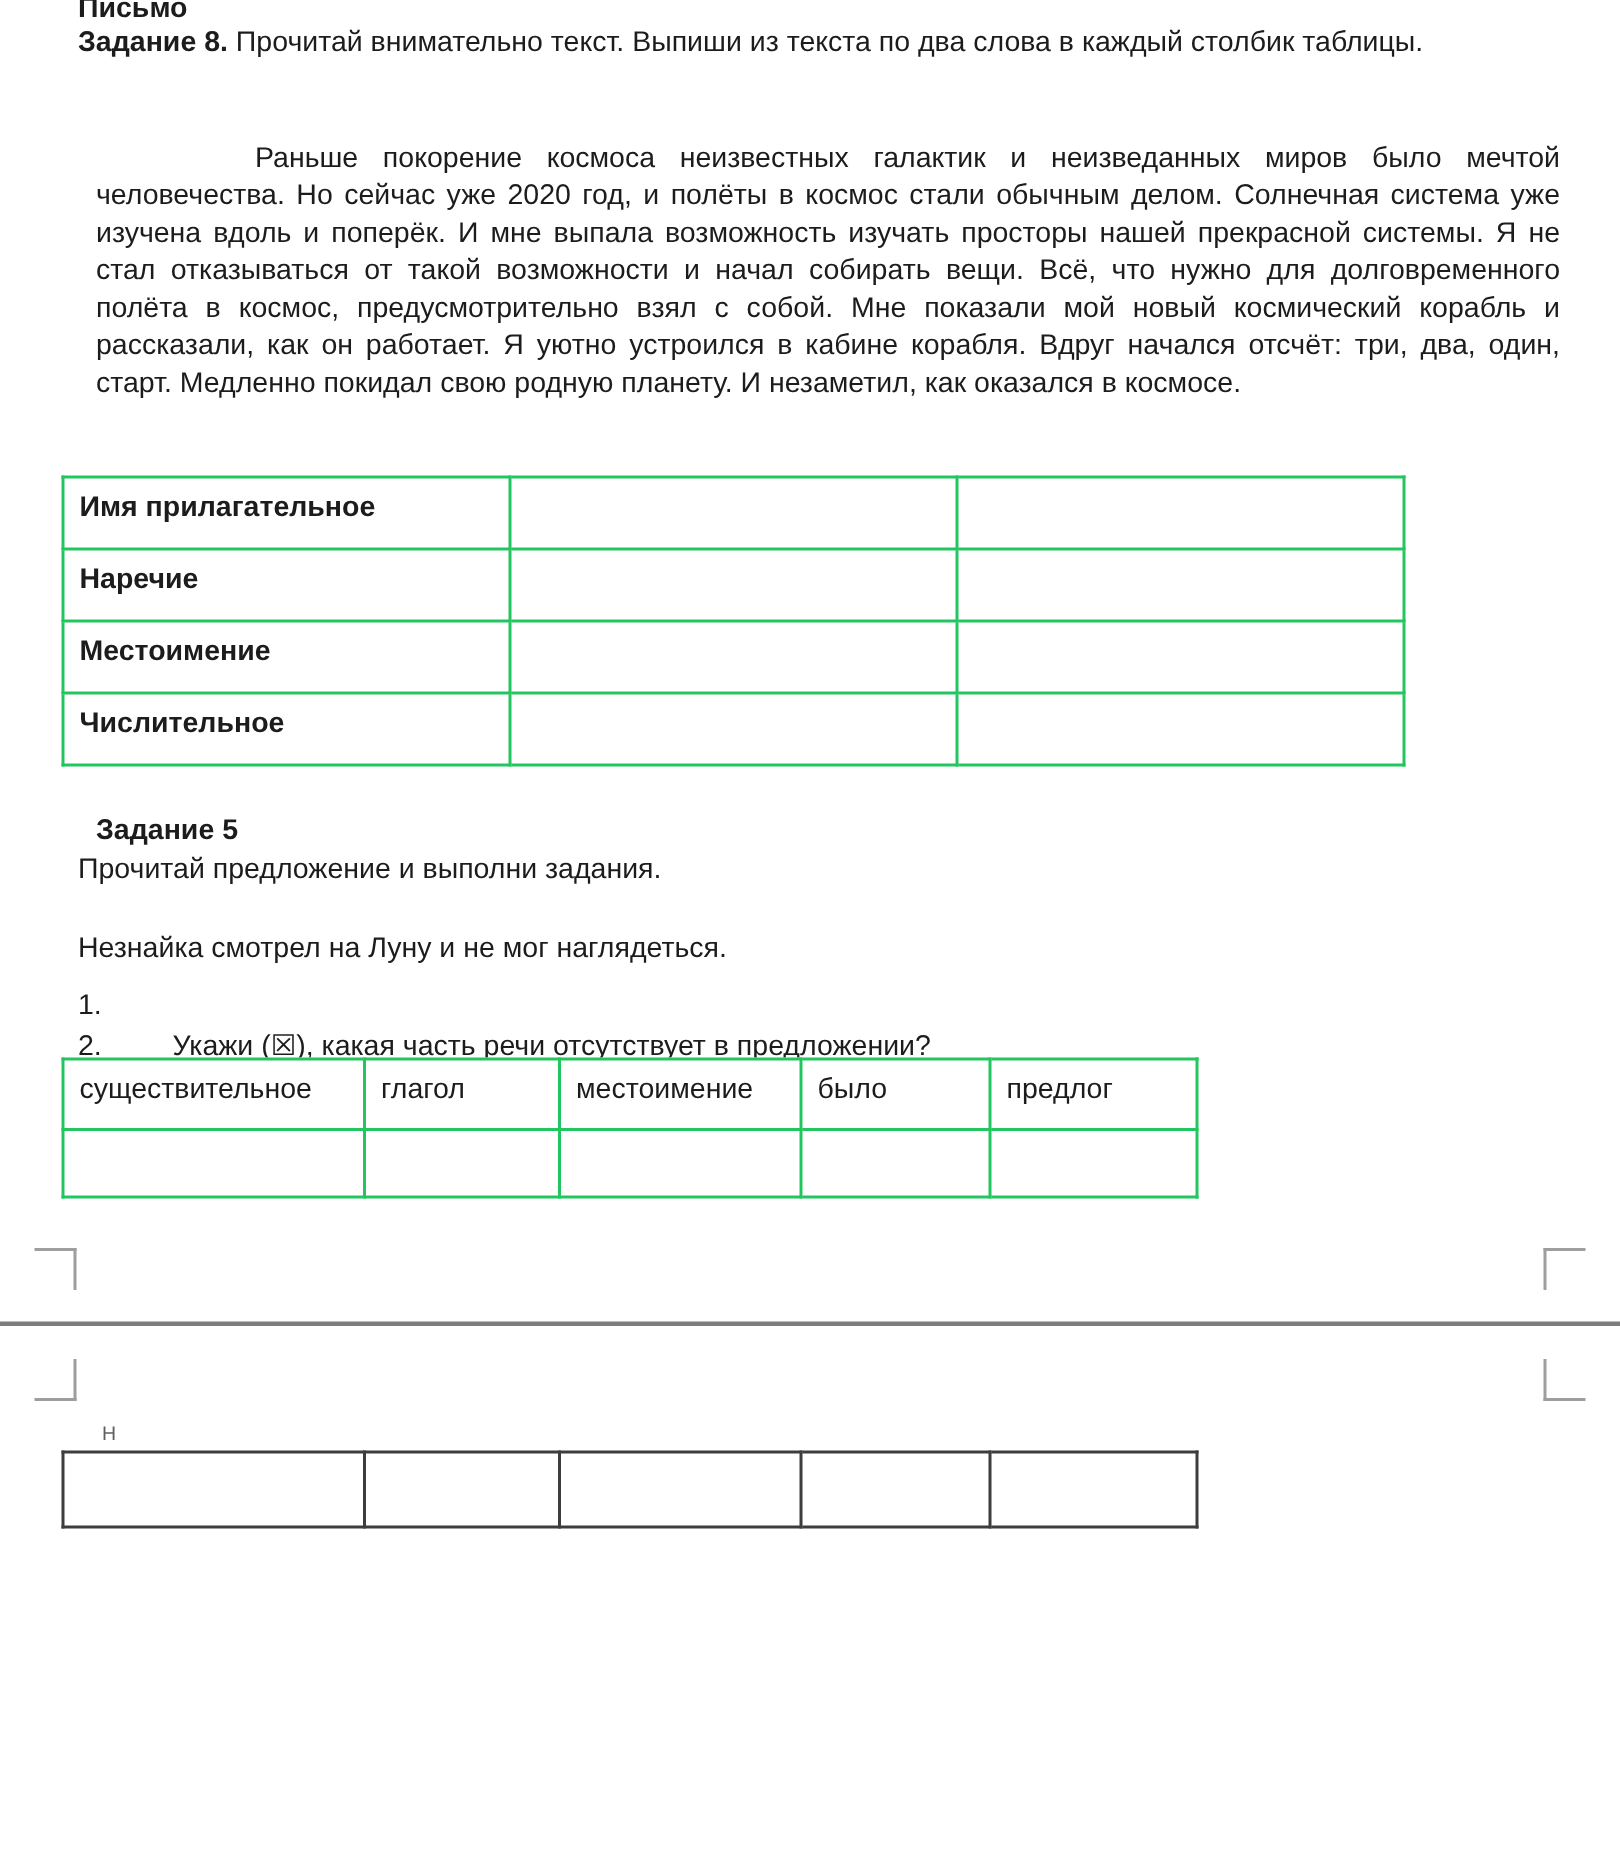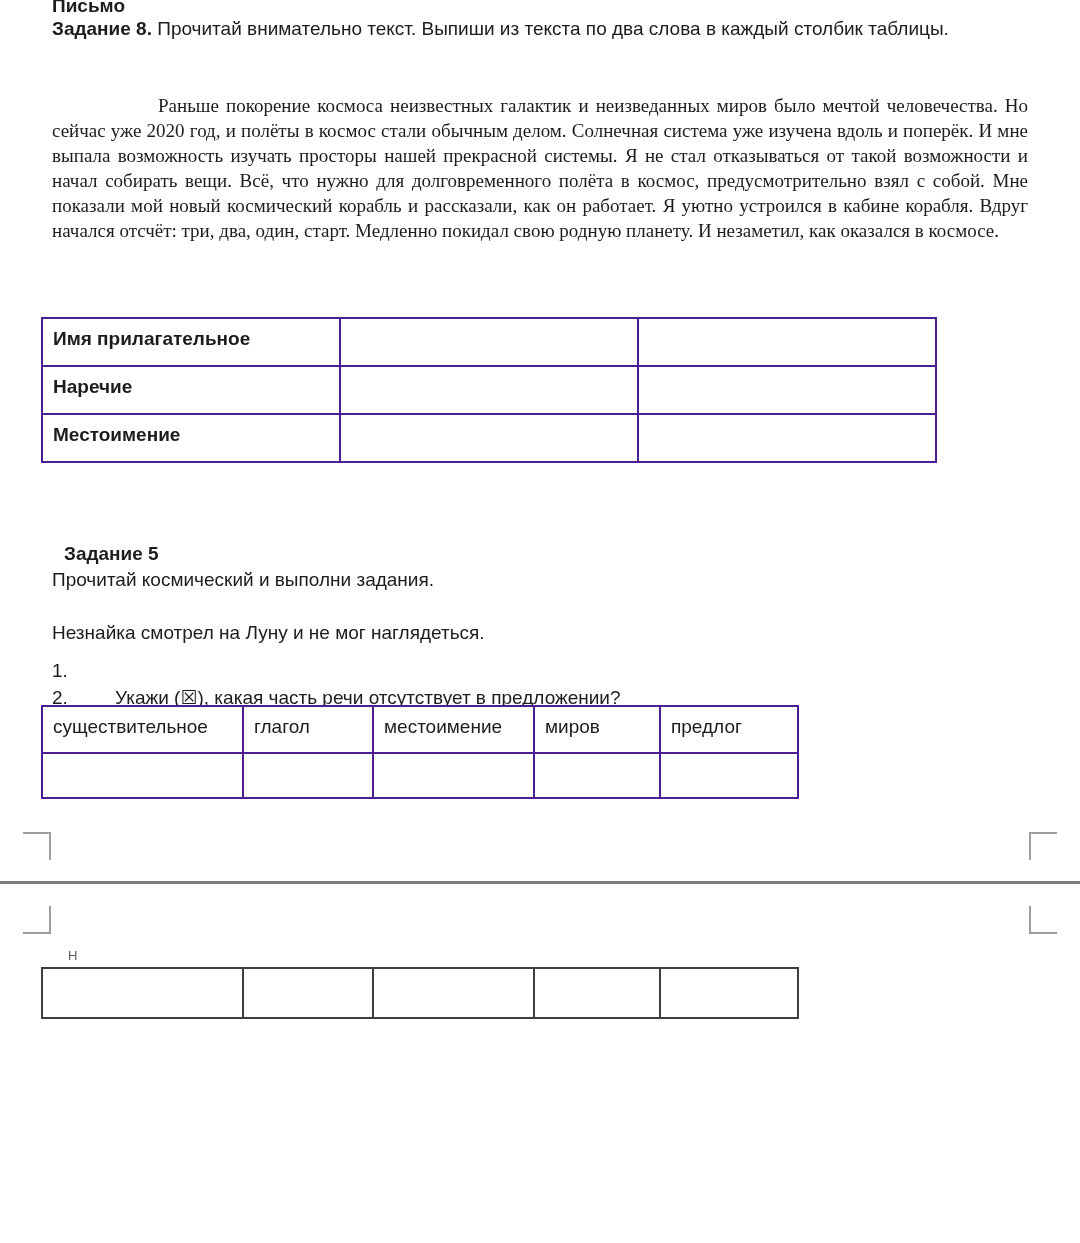--- a/index.html
+++ b/index.html
@@ -12,31 +12,31 @@
     font-size: 19px;
     line-height: 25px;
   }
   .abs { position: absolute; }
   .bold { font-weight: 700; }
   .justify { text-align: justify; }
 
   
   #doc-title   { top: -7px;  left: 52px; font-weight: 700; }
   #task4-line  { top: 16px;  left: 52px; width: 976px; line-height: 26px; }
-  #passage     { top: 93px;  left: 52px; width: 976px; text-indent: 106px; line-height: 25px; font-family: Liberation Serif, serif; }
+  #passage     { top: 93px;  left: 64px; width: 976px; text-indent: 106px; line-height: 25px; }
   #task5-label { top: 541px; left: 64px; font-weight: 700; }
   #task5-instr { top: 567px; left: 52px; width: 976px; }
   #sentence    { top: 620px; left: 52px; width: 976px; }
   #subtasks    { top: 657px; left: 52px; width: 976px; }
   .subtask-row { display: flex; line-height: 27px; }
   .subtask-num { width: 63px; flex: 0 0 63px; }
 
   
   table { border-collapse: collapse; table-layout: fixed; background: #fff; }
-  td { border: 2px solid #4c1d95; vertical-align: top; padding: 7px 10px; }
+  td { border: 2px solid #22c55e; vertical-align: top; padding: 7px 10px; }
 
   #pos-table { top: 317px; left: 41px; width: 894px; }
   #pos-table td { height: 48px; }
   #pos-table td.label-cell { font-weight: 700; }
 
   #missing-table { top: 705px; left: 41px; width: 756px; }
   #missing-table td.header-cell { height: 47px; }
   #missing-table td.blank-cell  { height: 45px; }
 
   #cont-table { top: 967px; left: 41px; width: 756px; }
@@ -82,25 +82,30 @@
     <tr>
       <td class="label-cell">Наречие</td>
       <td></td>
       <td></td>
     </tr>
     <tr>
       <td class="label-cell">Местоимение</td>
       <td></td>
       <td></td>
     </tr>
+    <tr>
+      <td class="label-cell">Числительное</td>
+      <td></td>
+      <td></td>
+    </tr>
   </tbody>
 </table>
 
 <div class="abs" id="task5-label">Задание 5</div>
-<div class="abs" id="task5-instr">Прочитай космический и выполни задания.</div>
+<div class="abs" id="task5-instr">Прочитай предложение и выполни задания.</div>
 <div class="abs" id="sentence">Незнайка смотрел на Луну и не мог наглядеться.</div>
 
 <div class="abs" id="subtasks">
   <div class="subtask-row">
     <span class="subtask-num">1.</span>
   </div>
   <div class="subtask-row">
     <span class="subtask-num">2.</span>
     <span>Укажи (☒), какая часть речи отсутствует в предложении?</span>
   </div>
@@ -112,21 +117,21 @@
       <col style="width:130px">
       <col style="width:161px">
       <col style="width:126px">
       <col style="width:138px">
   </colgroup>
   <tbody>
     <tr>
       <td class="header-cell">существительное</td>
       <td class="header-cell">глагол</td>
       <td class="header-cell">местоимение</td>
-      <td class="header-cell">миров</td>
+      <td class="header-cell">было</td>
       <td class="header-cell">предлог</td>
     </tr>
     <tr>
       <td class="blank-cell"></td>
       <td class="blank-cell"></td>
       <td class="blank-cell"></td>
       <td class="blank-cell"></td>
       <td class="blank-cell"></td>
     </tr>
   </tbody>

